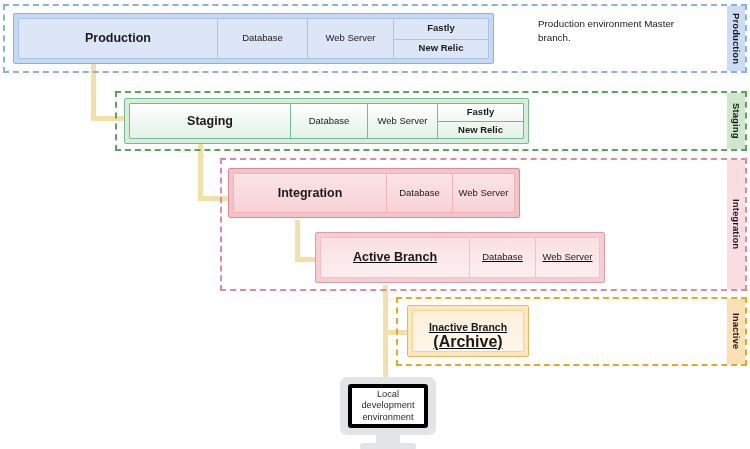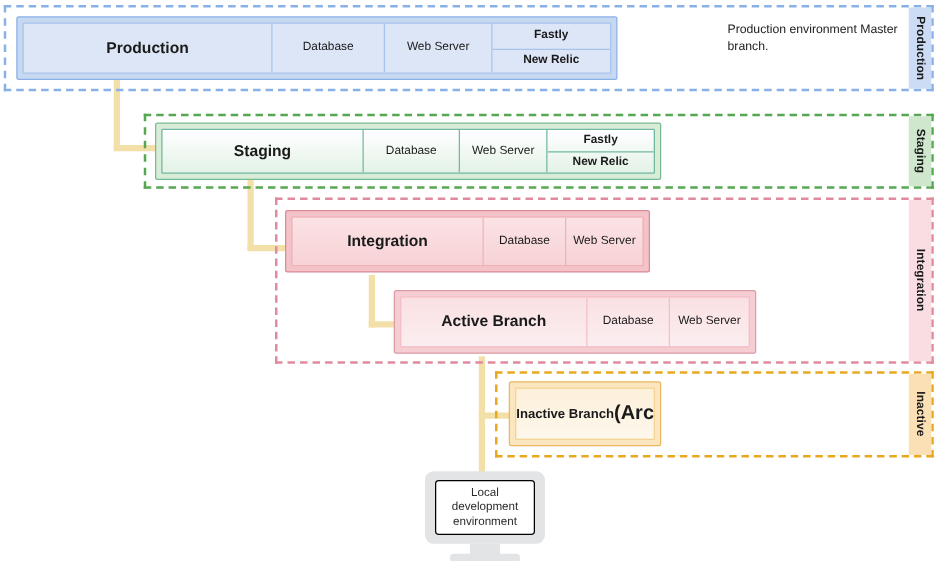--- a/index.html
+++ b/index.html
@@ -114,20 +114,21 @@
     background: linear-gradient(to bottom, #fbe3e5 0%, #f7d2d6 100%);
     border-color: #eeb3ba;
   }
   .card-integration .cell + .cell { border-left: 1px solid #eeb3ba; }
 
   
   .card-active { background: #f6cdd2; border-color: #db9ba4; }
   .card-active .card-inner {
     background: linear-gradient(to bottom, #fae0e2 0%, #fbeef0 100%);
     border-color: #f2c0c6;
+    text-decoration: underline;
   }
   .card-active .cell + .cell { border-left: 1px solid #f2c0c6; }
 
   
   .card-inactive { background: #fbe6c0; border-color: #e8b95c; }
   .card-inactive .card-inner {
     background: linear-gradient(to bottom, #fdf0da 0%, #fdf7ec 100%);
     border-color: #f3d494;
   }
 
@@ -161,21 +162,21 @@
     border-radius: 7px;
   }
   .monitor-screen {
     position: absolute;
     left: 8px;
     top: 7px;
     box-sizing: border-box;
     width: 80px;
     height: 44px;
     background: #ffffff;
-    border: 1px solid #000000;
+    border: 4px solid #000000;
     border-radius: 3px;
     display: flex;
     align-items: center;
     justify-content: center;
     text-align: center;
     font-size: 9.3px;
     line-height: 1.25;
     color: #2b2b2b;
     padding: 1px 2px;
   }
@@ -225,21 +226,21 @@
       <div class="cell cell-title" style="flex:0 0 198px;">Production</div>
       <div class="cell" style="flex:0 0 90px;">Database</div>
       <div class="cell" style="flex:0 0 86px;">Web Server</div>
       <div class="cell-stack" style="flex:1 1 auto; border-left:1px solid #a9c4ec;">
         <div class="cell">Fastly</div>
         <div class="cell">New Relic</div>
       </div>
     </div>
   </div>
 
-  <div class="note" style="left:538px; top:17px; width:165px;margin-left:44px;">Production environment Master branch.</div>
+  <div class="note" style="left:538px; top:17px; width:165px;">Production environment Master branch.</div>
 
   <div class="zone zone-staging" style="left:115px; top:91px; width:632px; height:60px;">
     <div class="zone-tab tab-staging" style="right:0px; top:0px; width:18px; height:100%;">
       <span>Staging</span>
     </div>
   </div>
 
   <div class="card card-staging" style="left:124px; top:98px; width:405px; height:46px;">
     <div class="card-inner">
       <div class="cell cell-title" style="flex:0 0 160px;">Staging</div>
@@ -276,21 +277,21 @@
     </div>
   </div>
 
   <div class="zone zone-inactive" style="left:396px; top:297px; width:351px; height:69px;">
     <div class="zone-tab tab-inactive" style="right:0px; top:0px; width:18px; height:100%;">
       <span>Inactive</span>
     </div>
   </div>
 
   <div class="card card-inactive" style="left:407px; top:305px; width:122px; height:52px;">
-    <div class="card-inner" style="flex-direction:row; align-items:center; justify-content:space-between;">
+    <div class="card-inner" style="flex-direction:column; align-items:center; justify-content:flex-end;text-decoration:underline;">
       <div class="cell cell-title" style="flex:0 0 auto; font-size:10.5px; padding:0;">Inactive Branch</div>
       <div class="cell cell-title" style="flex:0 0 auto; font-size:16px; padding:0; border-left:none;">(Archive)</div>
     </div>
   </div>
 
 
   <div class="monitor" style="left:340px; top:377px; width:96px; height:73px;">
     <div class="monitor-body"></div>
     <div class="monitor-screen">Local development environment</div>
     <div class="monitor-neck"></div>

